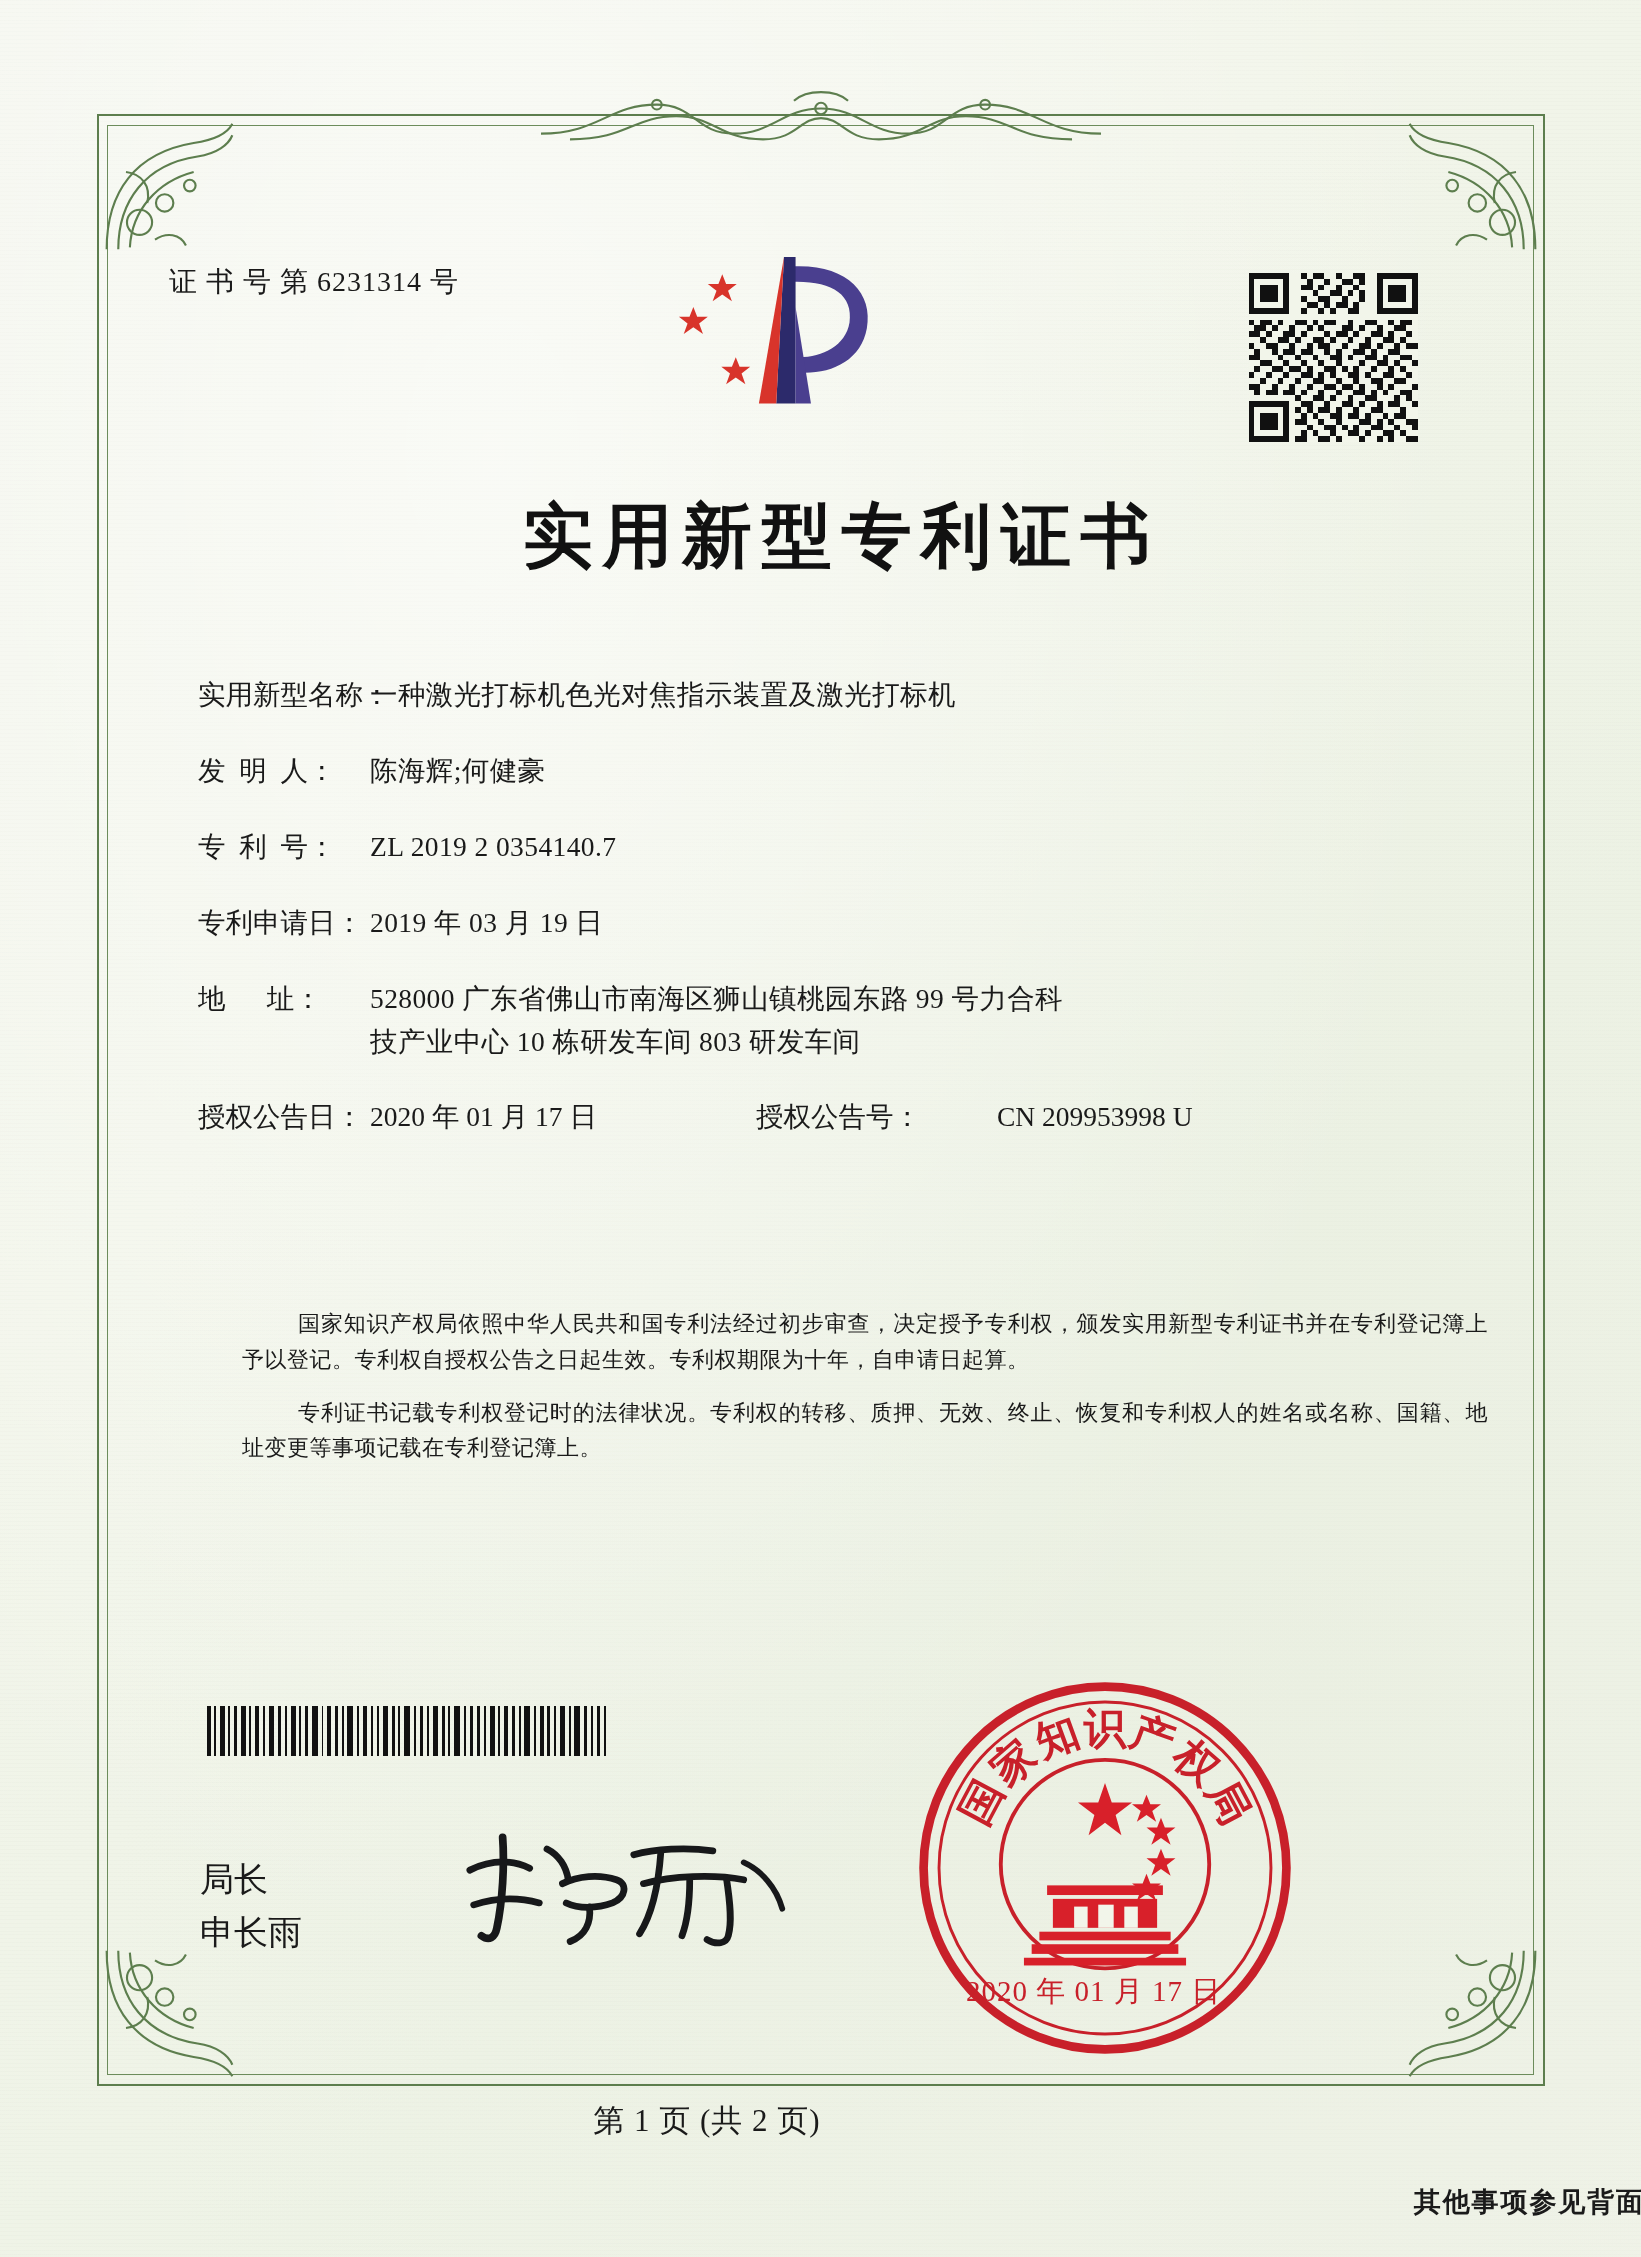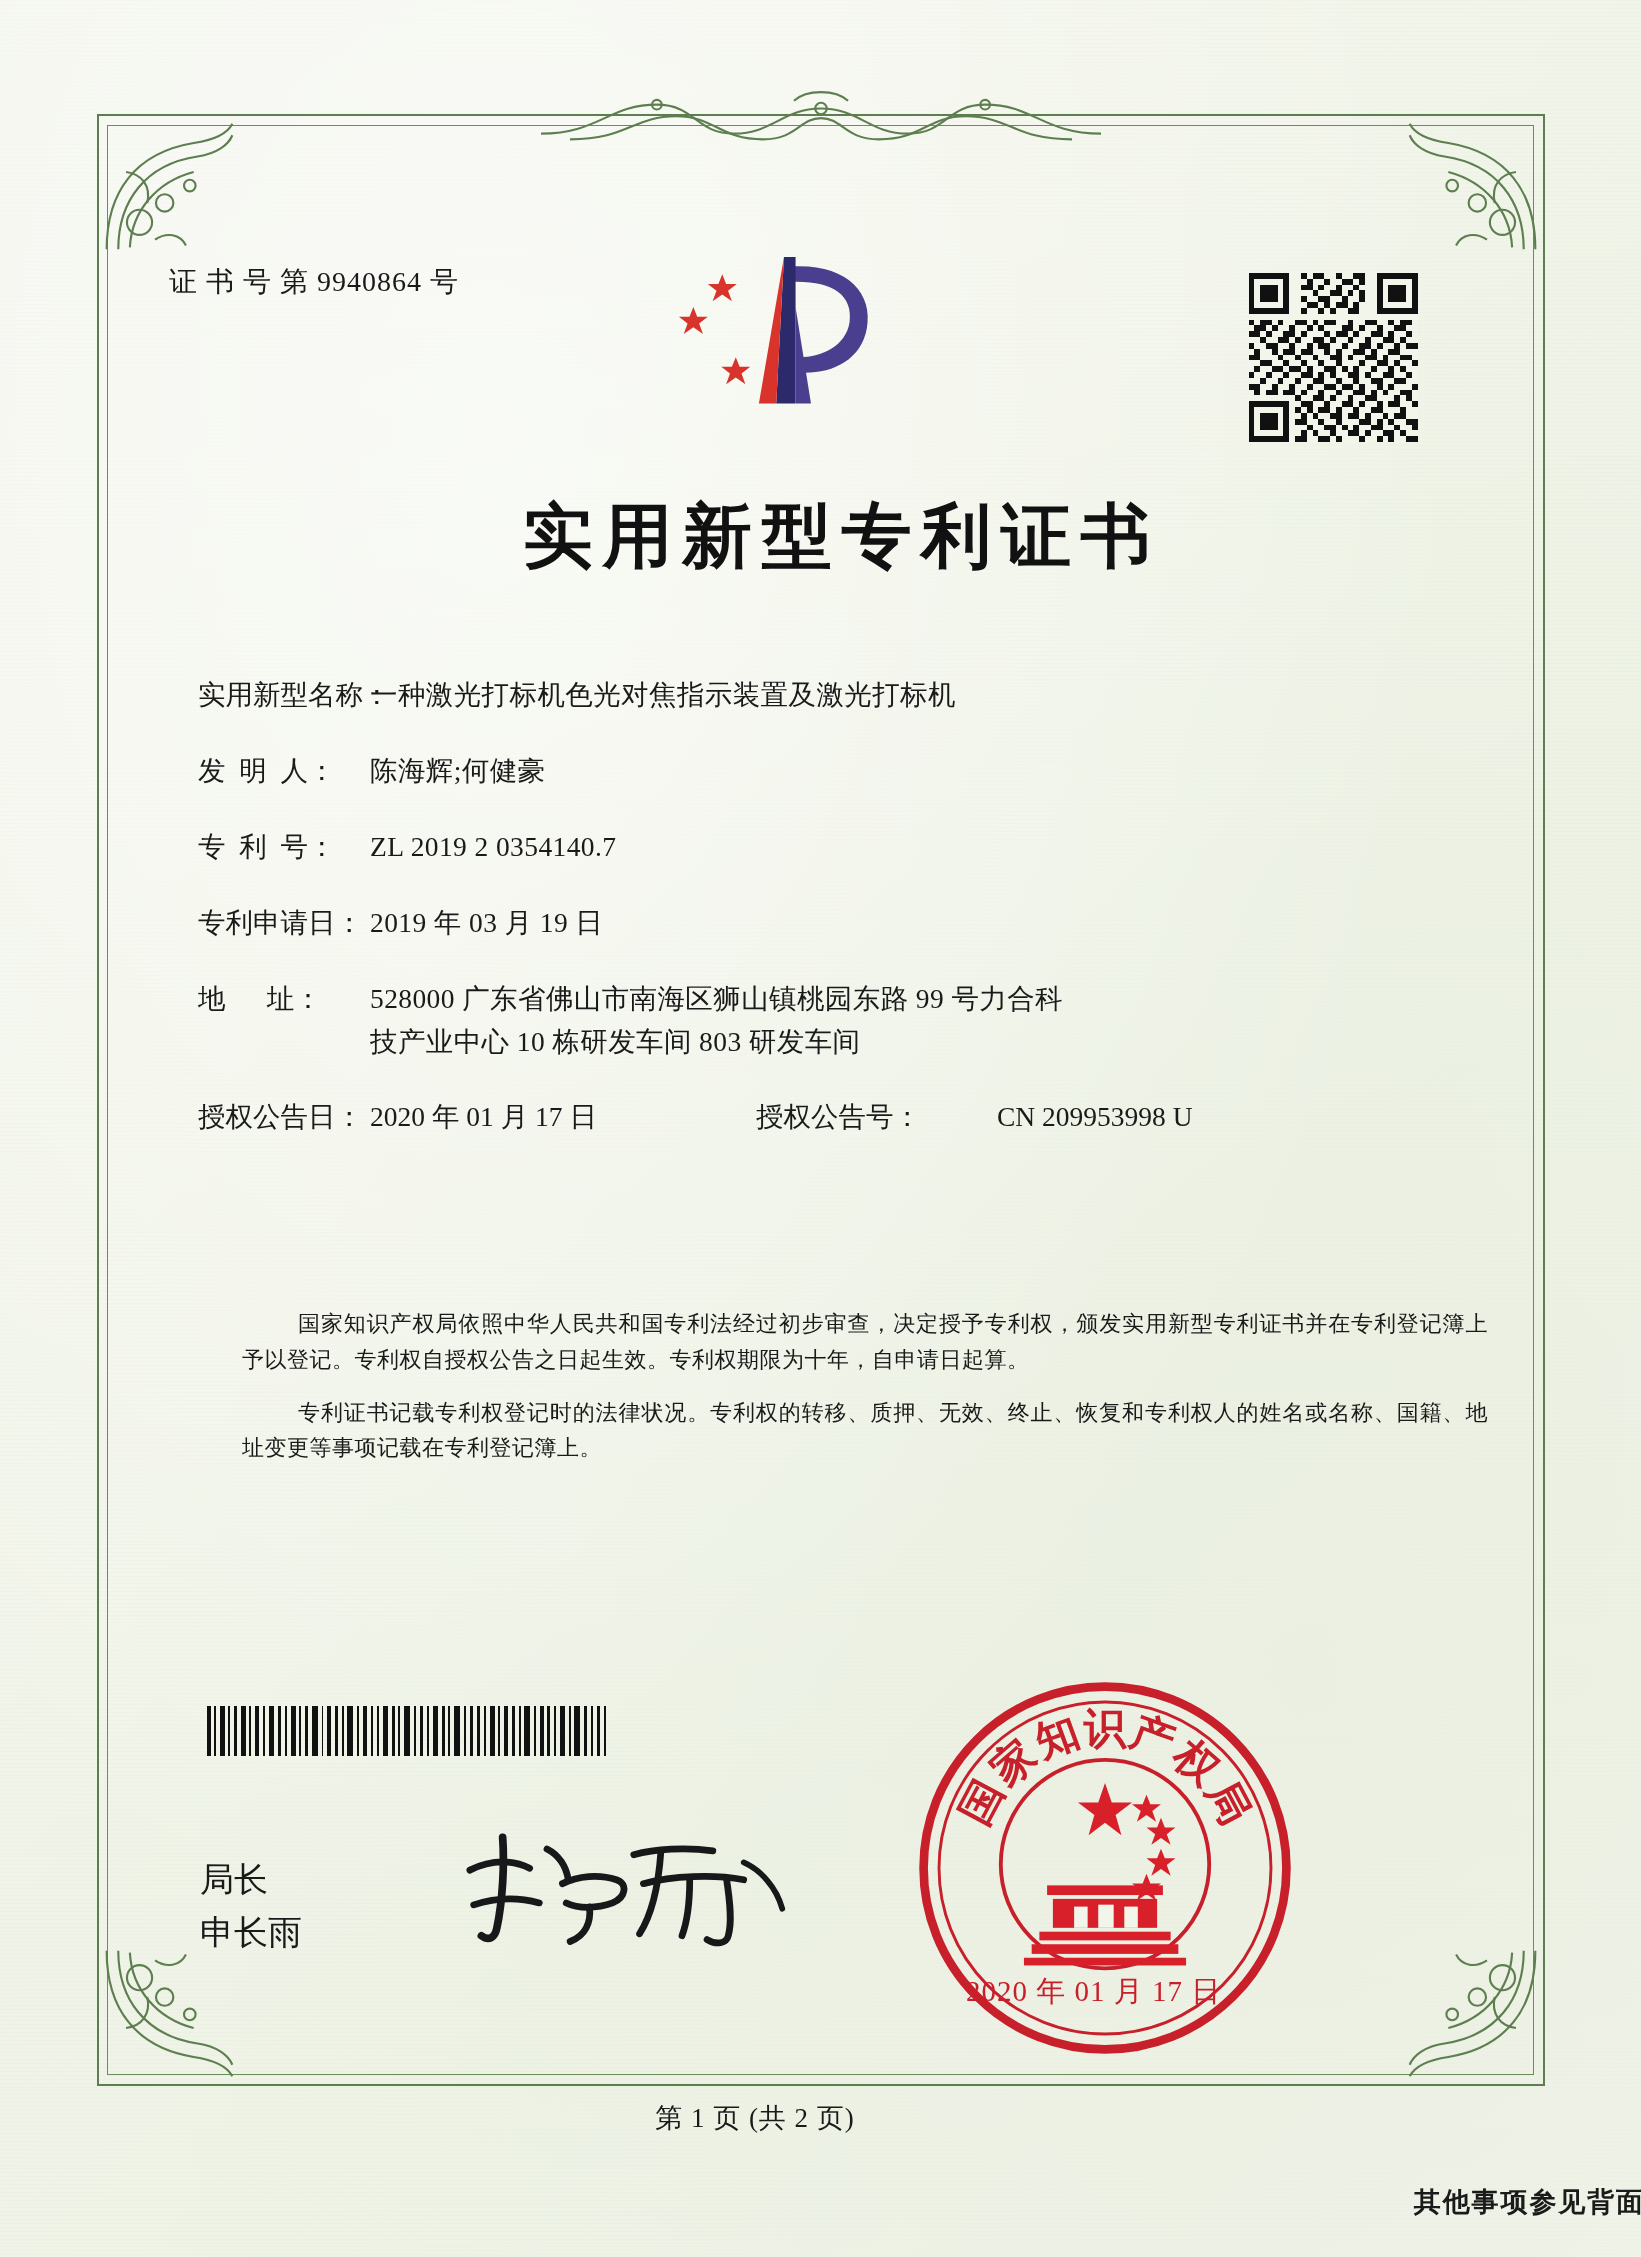--- a/index.html
+++ b/index.html
@@ -198,23 +198,22 @@
     letter-spacing: 1px;
     font-family: "Liberation Serif", serif;
   }
 
   
   .page-footer {
     position: absolute;
     left: 0; top: 2100px;
     width: 1414px;
     text-align: center;
-    font-size: 27px;
+    font-size: 31px;
     letter-spacing: 1px;
-    padding-left: 48px;
   }
   .back-note {
     position: absolute;
     left: 4px; top: 2184px;
     width: 1641px;
     text-align: right;
     font-size: 27px;
     letter-spacing: 1.9px;
     font-weight: 600;
   }
@@ -281,21 +280,21 @@
       <path d="M22 140 C 22 90, 50 52, 104 44 C 124 41, 136 32, 140 22"></path>
       <path d="M34 138 C 36 100, 62 70, 100 60"></path>
       <circle cx="44" cy="112" r="13"></circle>
       <circle cx="70" cy="92" r="9"></circle>
       <circle cx="96" cy="74" r="6"></circle>
       <path d="M30 60 C 46 62, 56 74, 52 92"></path>
       <path d="M60 130 C 72 122, 86 124, 92 136"></path>
     </svg>
   </div>
 
-  <div class="cert-number">证 书 号 第 9940864 号</div>
+  <div class="cert-number">证 书 号 第 6231314 号</div>
 
   <div class="logo">
     <svg viewBox="0 0 250 180">
 
       <g fill="#d8342b">
         <polygon points="18,60 22,70 33,70 24,77 28,88 18,81 8,88 12,77 3,70 14,70"></polygon>
         <polygon points="48,26 52,36 63,36 54,43 58,54 48,47 38,54 42,43 33,36 44,36"></polygon>
         <polygon points="62,112 66,122 77,122 68,129 72,140 62,133 52,140 56,129 47,122 58,122"></polygon>
       </g>
 

